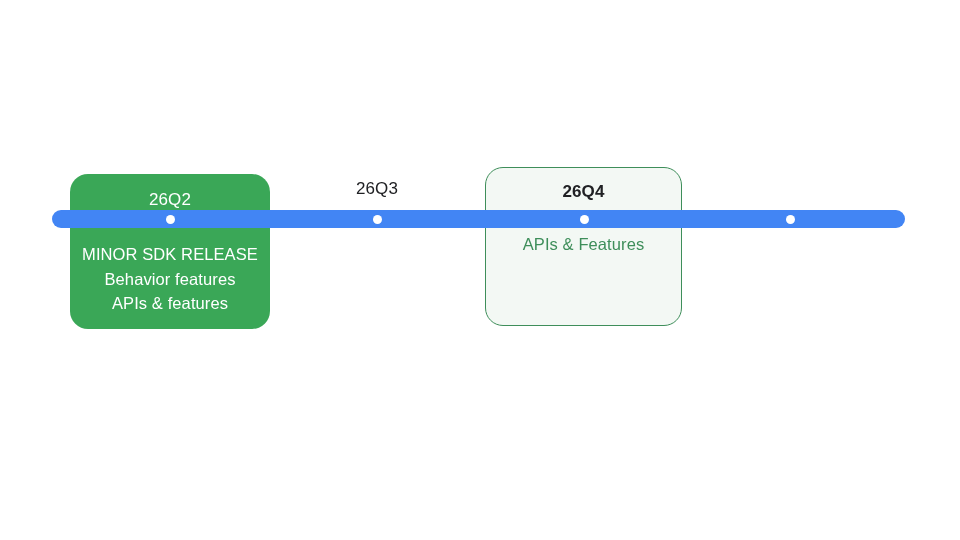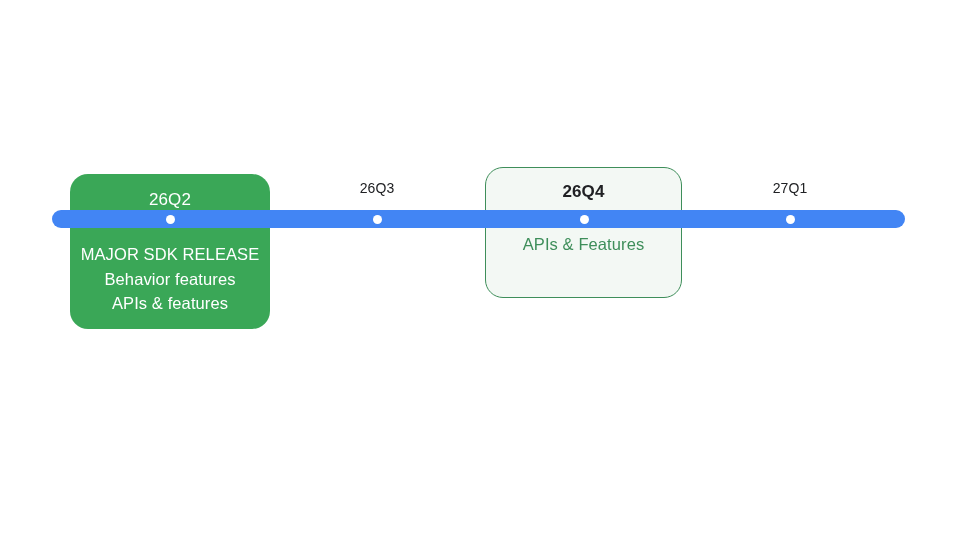--- a/index.html
+++ b/index.html
@@ -102,53 +102,52 @@
   }
   .card-outlined .card-line {
     color: #3E8E5A;
   }
 
   
   .tick-label {
     position: absolute;
     top: 178px;
     text-align: center;
-    font-size: 14px;
+    font-size: 17px;
     line-height: 21px;
     color: #202124;
     font-weight: 400;
     letter-spacing: 0.1px;
     width: 120px;
     margin-left: -60px;
     z-index: 4;
   }
 </style>
 </head>
 <body>
 
 <div id="canvas">
 
   <div class="card card-filled" style="left:70px; top:174px; width:200px; height:155px;">
     <div class="card-title">26Q2</div>
     <div class="card-body">
-      <div class="card-line">MAJOR SDK RELEASE</div>
+      <div class="card-line">MINOR SDK RELEASE</div>
       <div class="card-line">Behavior features</div>
       <div class="card-line">APIs &amp; features</div>
     </div>
   </div>
 
-  <div class="card card-outlined" style="left:485px; top:167px; width:197px; height:131px;">
+  <div class="card card-outlined" style="left:485px; top:167px; width:197px; height:159px;">
     <div class="card-title">26Q4</div>
     <div class="card-body">
       <div class="card-line">APIs &amp; Features</div>
     </div>
   </div>
 
   <div class="tick-label" style="left:377px;">26Q3</div>
-  <div class="tick-label" style="left:790px;">27Q1</div>
 
   <div class="timeline-bar"></div>
 
   <div class="timeline-dot" style="left:170px;"></div>
   <div class="timeline-dot" style="left:377px;"></div>
   <div class="timeline-dot" style="left:584px;"></div>
   <div class="timeline-dot" style="left:790px;"></div>
 
 </div>
 

